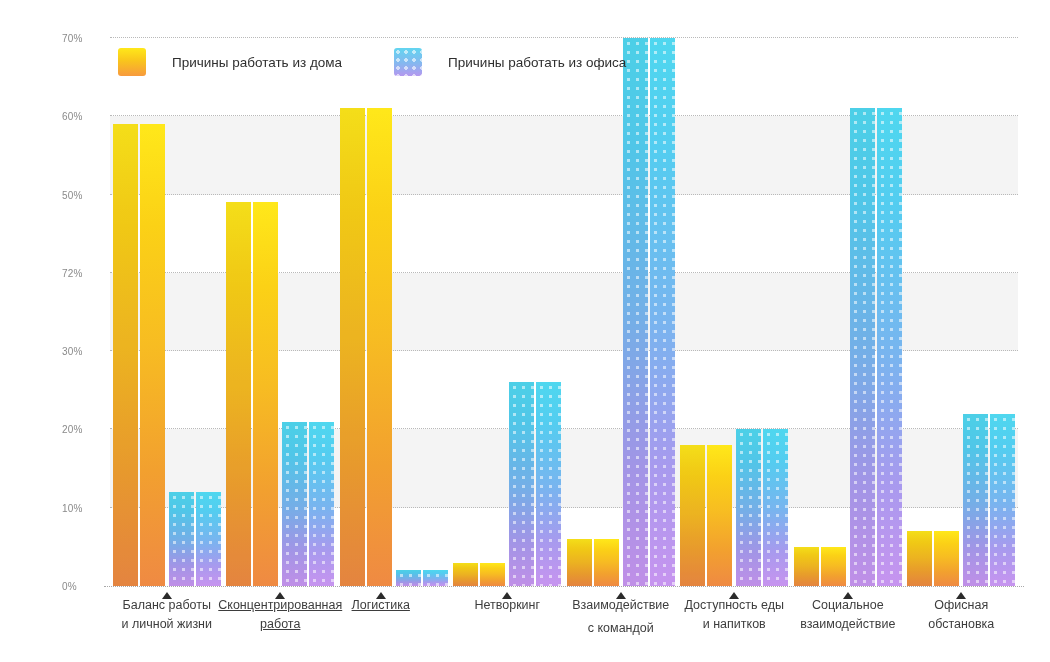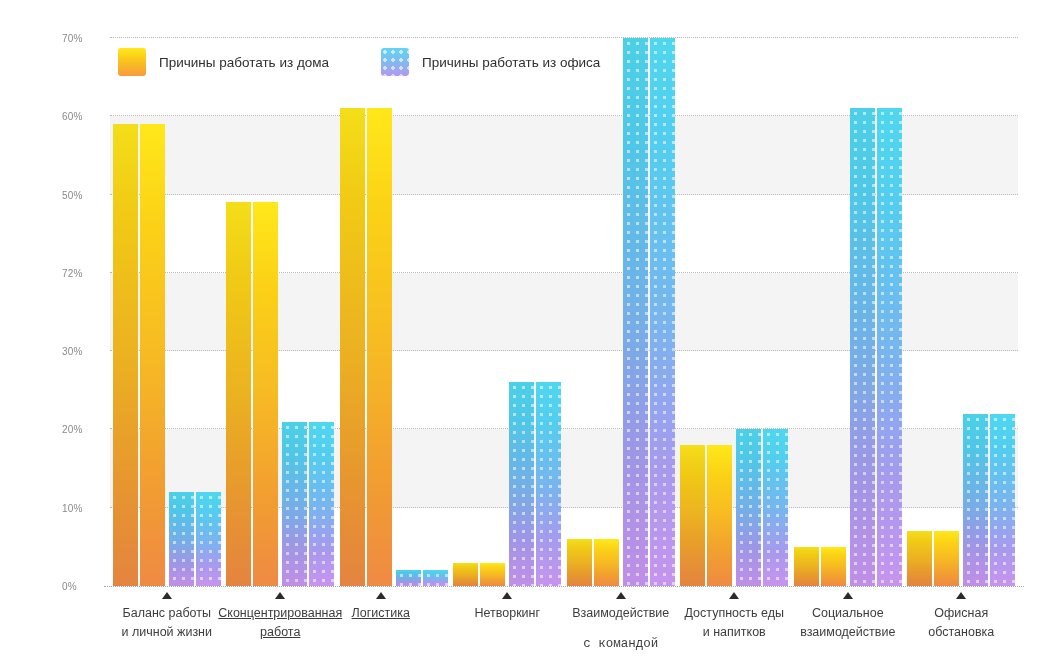--- a/index.html
+++ b/index.html
@@ -114,35 +114,35 @@
   .tick {
     position: absolute;
     top: 0;
     left: 50%;
     transform: translateX(-50%);
     width: 0; height: 0;
     border-left: 5px solid transparent;
     border-right: 5px solid transparent;
     border-bottom: 7px solid #2b2b2b;
   }
-  .xcat .txt { display: block; margin-top: 12px; }
+  .xcat .txt { display: block; margin-top: 4px; }
 
   
   .legend {
     position: absolute;
     left: 118px;
     top: 48px;
     display: flex;
     align-items: center;
     gap: 52px;
   }
   .legend-item {
     display: flex;
     align-items: center;
-    gap: 13px;
+    gap: 26px;
     justify-content: center;
   }
   .swatch {
     width: 28px; height: 28px;
     border-radius: 3px;
     position: relative;
     overflow: hidden;
   }
   .swatch.warm {
     background: linear-gradient(to bottom, #ffe81a 0%, #f9c51c 45%, #f79a3e 100%);
@@ -294,21 +294,21 @@
         <span class="tick"></span>
         <span class="txt">Логистика</span>
       </div>
       <div class="xcat" style="left: 442.5px; width: 129.5px;">
         <span class="tick"></span>
         <span class="txt">Нетворкинг</span>
       </div>
       <div class="xcat" style="left: 556px; width: 129.5px;">
         <span class="tick"></span>
         <span class="txt">Взаимодействие</span>
-        <span class="txt" style="margin-top: 12px; font-family: Liberation Mono, monospace;">с командой</span>
+        <span class="txt" style="margin-top: 4px;">с командой</span>
       </div>
       <div class="xcat" style="left: 669.5px; width: 129.5px;">
         <span class="tick"></span>
         <span class="txt">Доступность еды</span>
         <span class="txt" style="margin-top: 0px;">и напитков</span>
       </div>
       <div class="xcat" style="left: 783px; width: 129.5px;">
         <span class="tick"></span>
         <span class="txt">Социальное</span>
         <span class="txt" style="margin-top: 0px;">взаимодействие</span>

